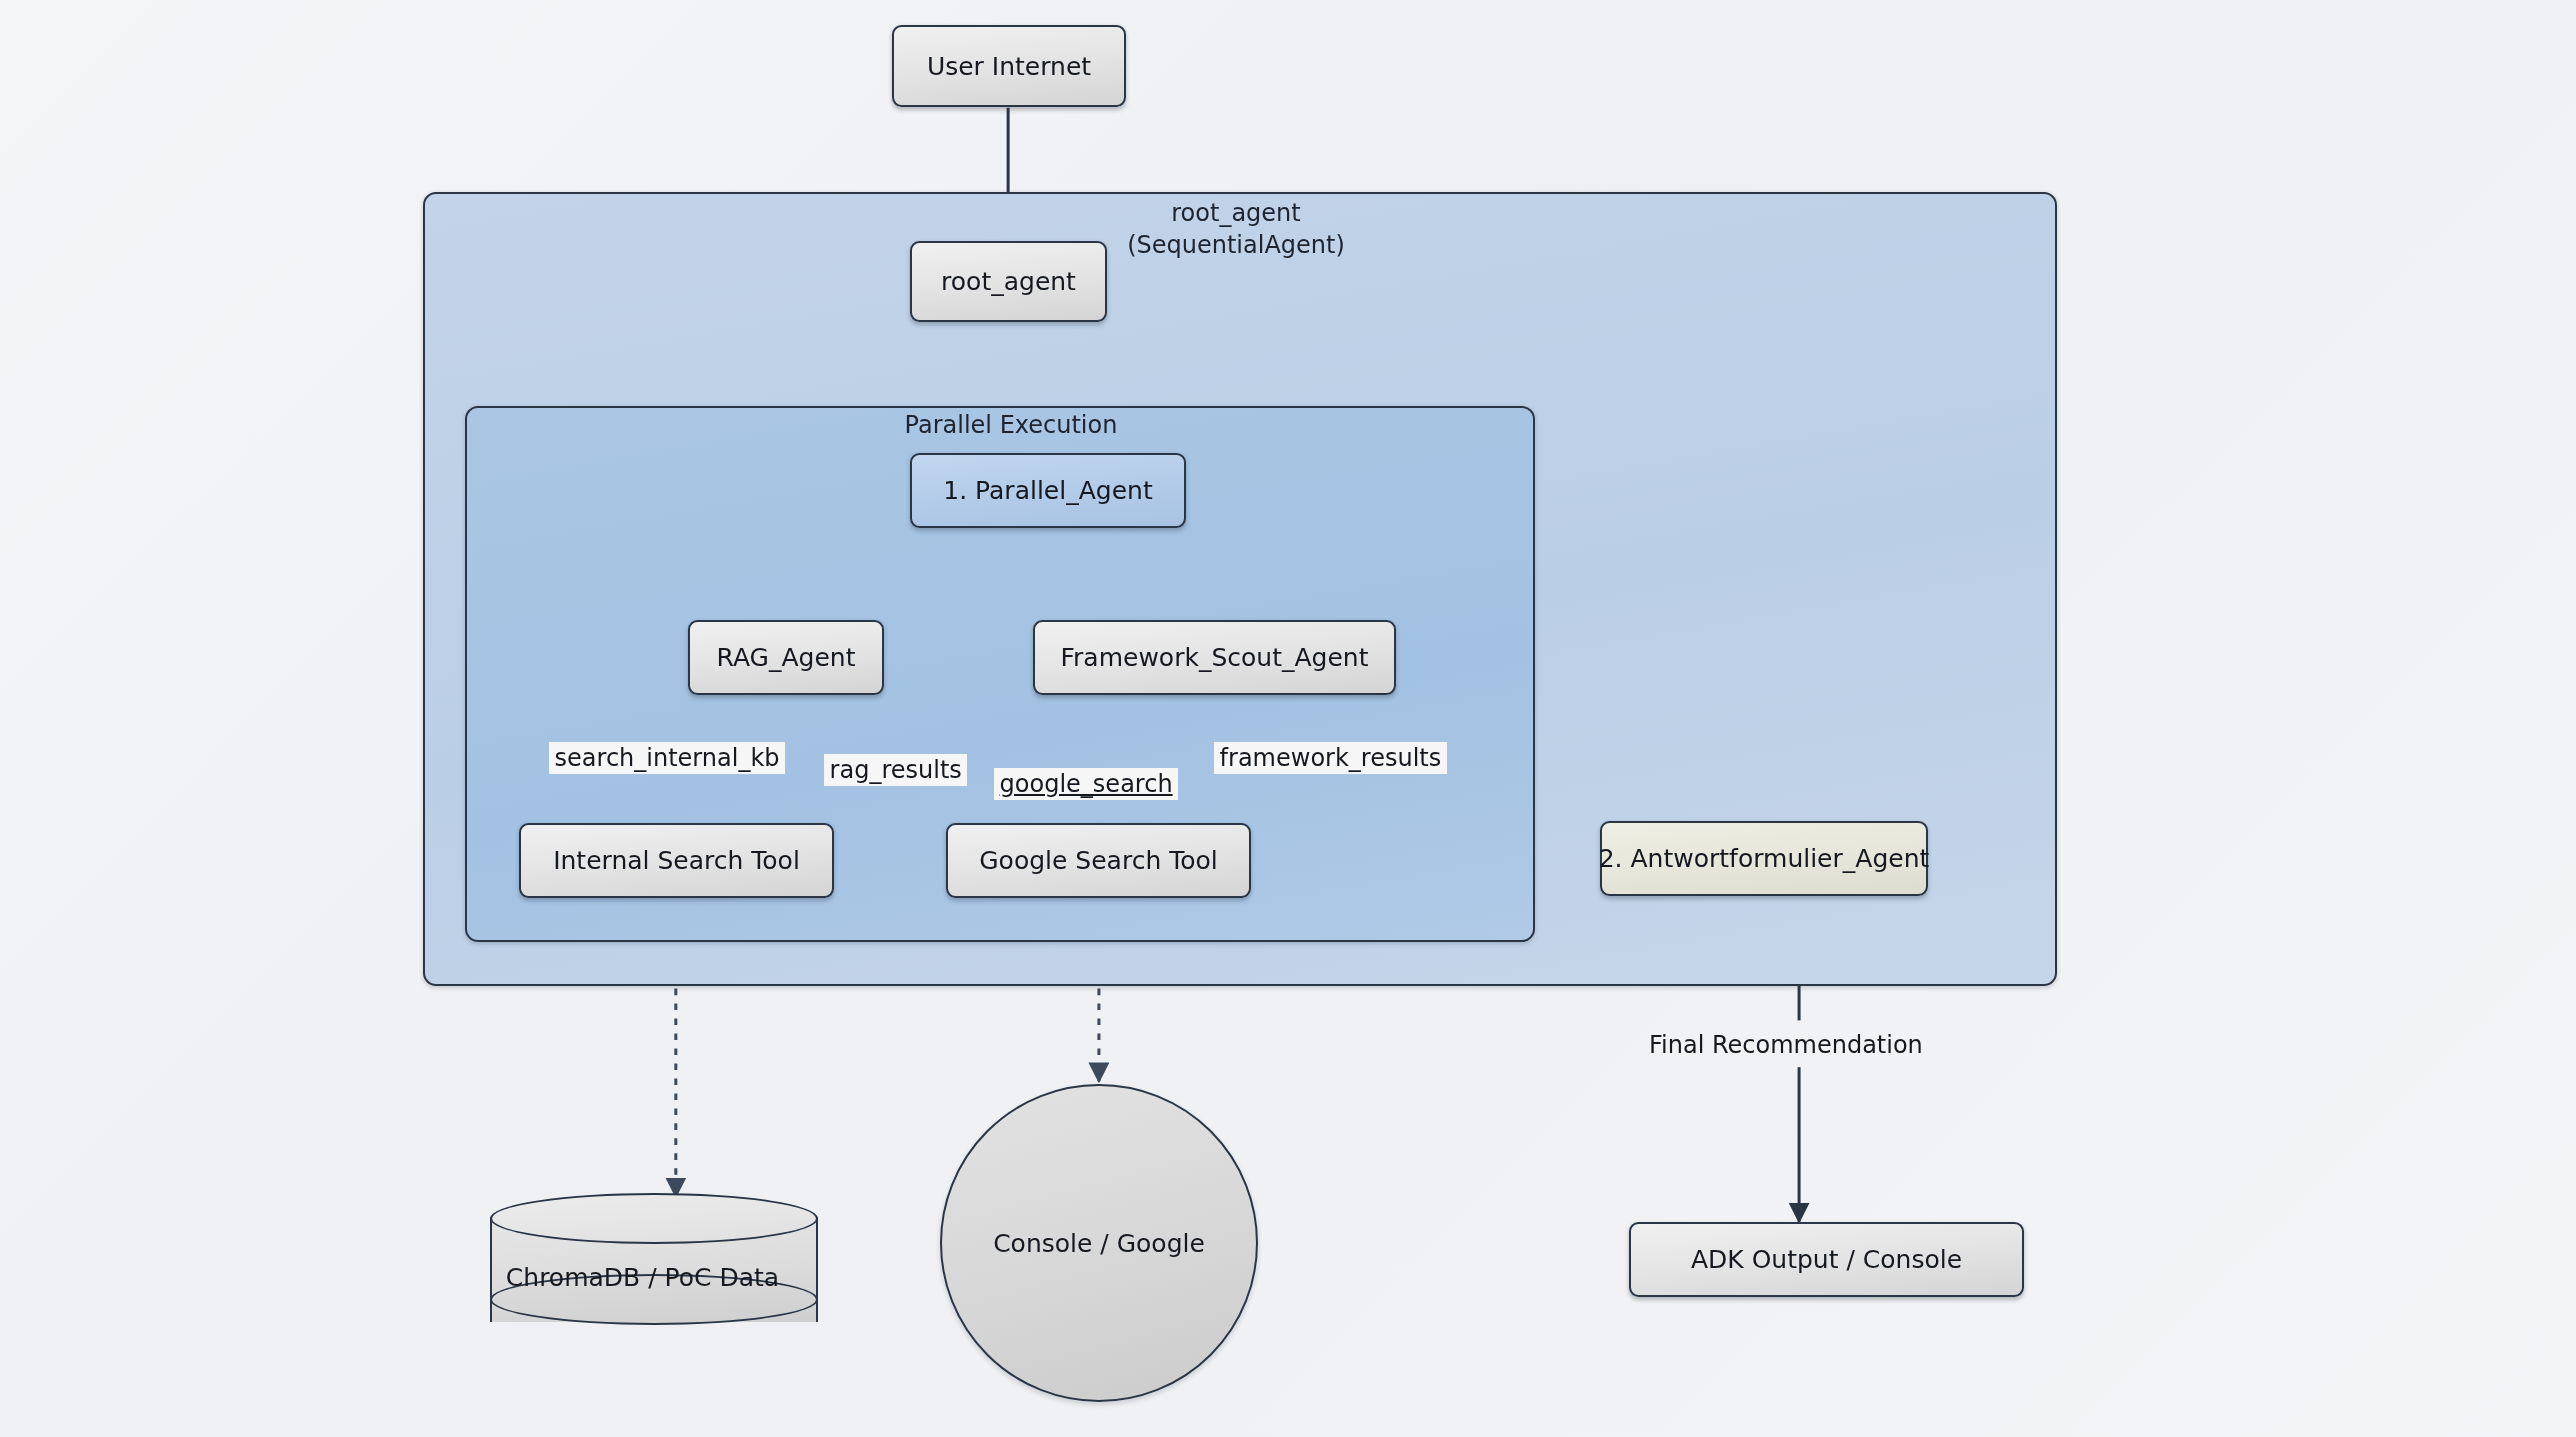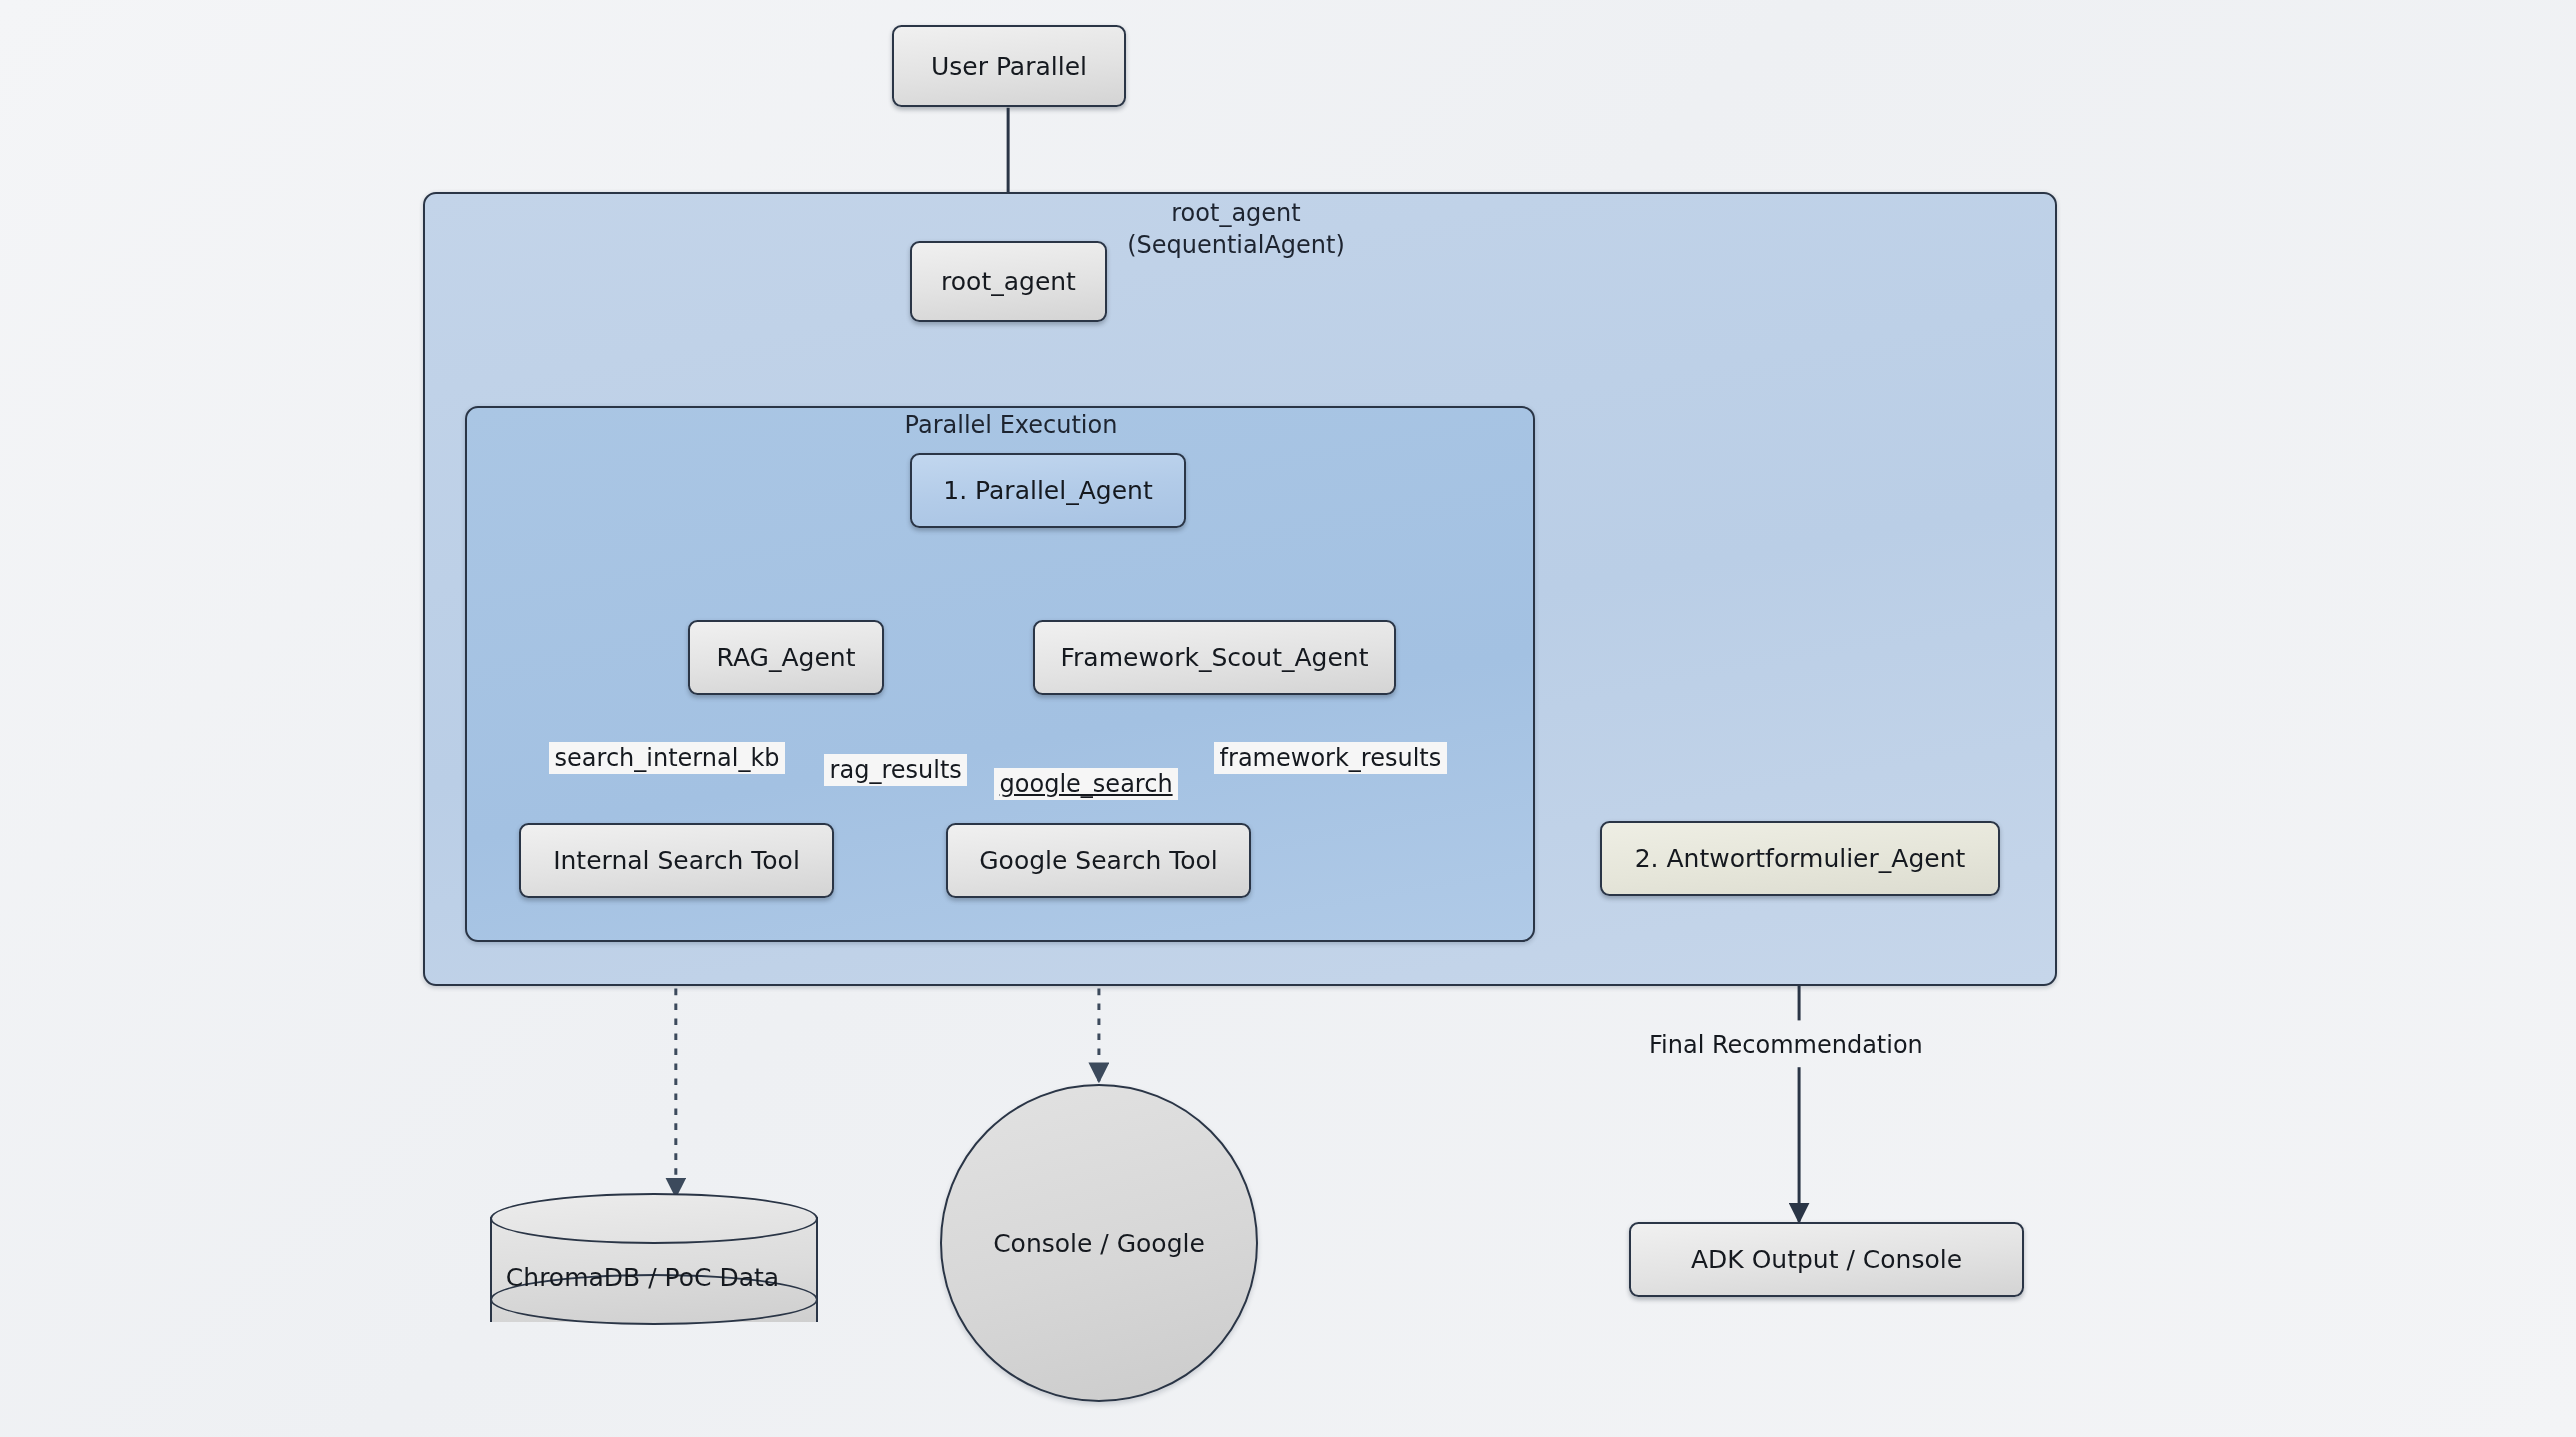--- a/index.html
+++ b/index.html
@@ -193,35 +193,35 @@
 
   <div class="cluster cluster-outer" style="left:423px; top:192px; width:1634px; height:794px;"></div>
   <div class="cluster-label" style="left:1105px; top:198px; width:262px;">
     <span>root_agent</span><br>
     <span>(SequentialAgent)</span>
   </div>
 
   <div class="cluster cluster-inner" style="left:465px; top:406px; width:1070px; height:536px;"></div>
   <div class="cluster-label" style="left:880px; top:410px; width:262px;">Parallel Execution</div>
 
-  <div class="node" style="left:892px; top:25px; width:234px; height:82px;">User Parallel</div>
+  <div class="node" style="left:892px; top:25px; width:234px; height:82px;">User Internet</div>
 
   <div class="node" style="left:910px; top:241px; width:197px; height:81px;">root_agent</div>
 
   <div class="node blue" style="left:870px; top:453px; width:276px; height:75px;">1. Parallel_Agent</div>
 
   <div class="node" style="left:688px; top:620px; width:196px; height:75px;">RAG_Agent</div>
 
   <div class="node" style="left:1033px; top:620px; width:363px; height:75px;">Framework_Scout_Agent</div>
 
   <div class="node" style="left:519px; top:823px; width:315px; height:75px;">Internal Search Tool</div>
 
   <div class="node" style="left:946px; top:823px; width:305px; height:75px;">Google Search Tool</div>
 
-  <div class="node beige" style="left:1600px; top:821px; width:400px; height:75px;">2. Antwortformulier_Agent</div>
+  <div class="node beige" style="left:1600px; top:821px; width:328px; height:75px;">2. Antwortformulier_Agent</div>
 
   <div class="node" style="left:1629px; top:1222px; width:395px; height:75px;">ADK Output / Console</div>
 
   <div class="cylinder" style="left:490px; top:1193px; width:305px; height:152px;">
     <div class="cyl-body" style="top:24px; width:328px; height:105px;"></div>
     <div class="cyl-ellipse cyl-bottom" style="top:81px; width:328px; height:51px;"></div>
     <div class="cyl-ellipse cyl-top" style="top:0px; width:328px; height:51px;"></div>
     <div class="cyl-text" style="top:70px;">ChromaDB / PoC Data</div>
   </div>
 

